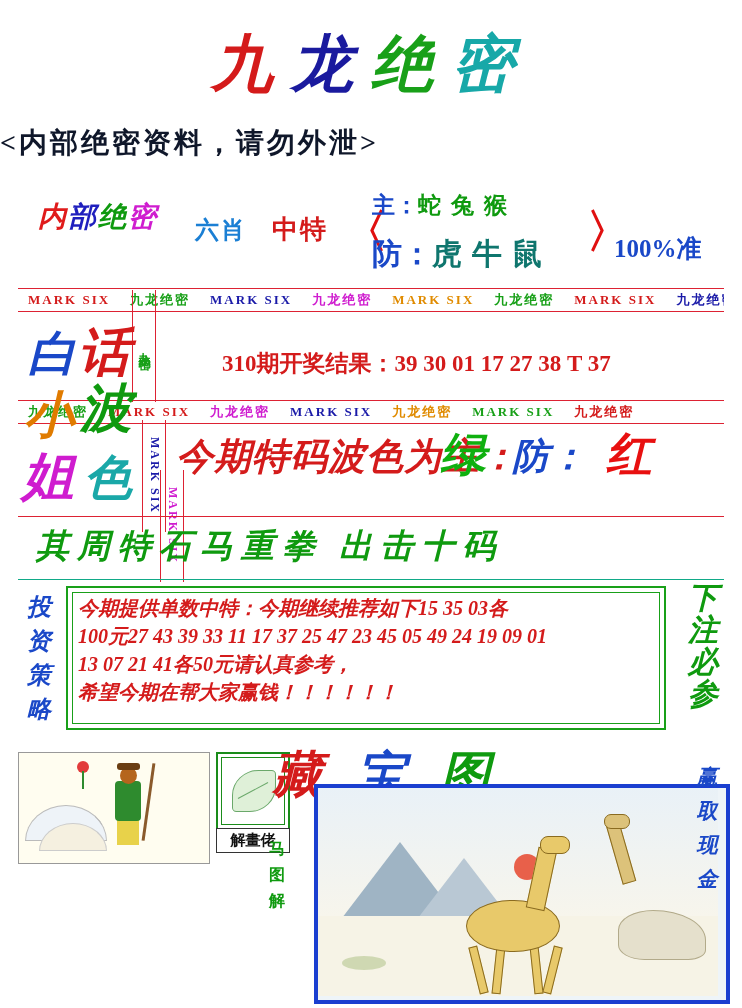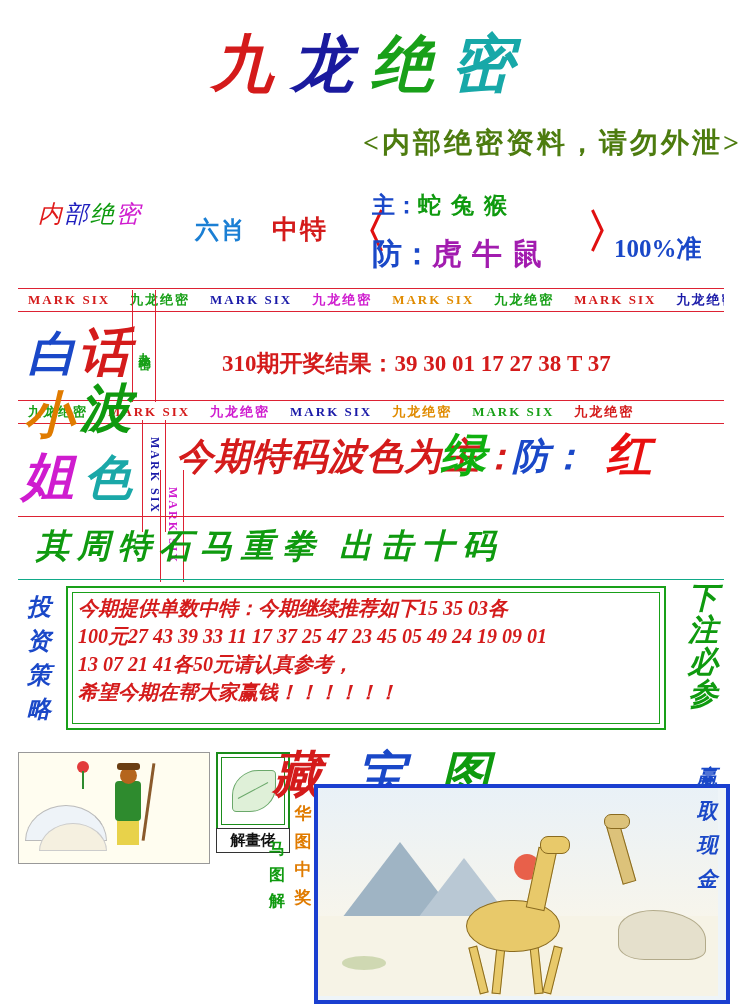--- a/index.html
+++ b/index.html
@@ -24,30 +24,30 @@
   .title-main .c2{color:#1a1a9e;}
   .title-main .c3{color:#18a018;}
   .title-main .c4{color:#17a8a8;}
 
   .issue{
     position:absolute;left:185px;top:86px;
     font-family:"Liberation Serif", serif;
     font-size:27px;font-weight:bold;color:#111;
   }
   .subtitle{
-    position:absolute;left:0;top:124px;width:742px;text-align:right;
-    font-family:"Liberation Serif", serif;
-    font-size:28px;font-weight:bold;color:#4d7c0f;letter-spacing:3px;
+    position:absolute;left:0;top:124px;width:742px;text-align:left;
+    font-family:"Liberation Serif", serif;
+    font-size:28px;font-weight:bold;color:#0f172a;letter-spacing:3px;
   }
 
   
   .secret-left{
     position:absolute;left:38px;top:198px;
     font-family:"Liberation Serif", serif;
-    font-size:24px;font-weight:normal;font-style:italic;letter-spacing:2px;
+    font-size:28px;font-weight:bold;font-style:italic;letter-spacing:2px;
     white-space:nowrap;
     text-align:right;
   }
   .secret-left .s1{color:#e01b1b;}
   .secret-left .s2{color:#1f1fbe;}
   .secret-left .s3{color:#0f9a0f;}
   .secret-left .s4{color:#cf1ccf;}
   .secret-small{
     position:absolute;left:195px;top:214px;
     font-family:"Liberation Serif", serif;
@@ -72,21 +72,21 @@
     font-size:23px;font-weight:bold;white-space:nowrap;
   }
   .fang-row{
     position:absolute;left:372px;top:234px;
     font-family:"Liberation Serif", serif;
     font-size:30px;font-weight:bold;white-space:nowrap;
   }
   .lbl-blue{color:#1a48c8;}
   .val-green{color:#0f9a0f;letter-spacing:10px;}
   .lbl-blue2{color:#1a48c8;}
-  .val-purple{color:#a21caf;letter-spacing:10px;}
+  .val-purple{color:#0f766e;letter-spacing:10px;}
   .pct{
     position:absolute;left:614px;top:232px;
     font-family:"Liberation Serif", serif;
     font-size:25px;font-weight:bold;color:#1a48c8;white-space:nowrap;
   }
 
   
   .band{
     position:absolute;left:18px;width:706px;height:22px;
     border-top:1px solid #d23;border-bottom:1px solid #d23;
@@ -411,16 +411,15 @@
     <div class="leg l4"></div>
     <div class="giraffe-body"></div>
     <div class="giraffe-neck"></div>
     <div class="giraffe-head"></div>
     <div class="giraffe2-neck"></div>
     <div class="giraffe2-head"></div>
     <div class="ph-bush"></div>
   </div>
 
   <div class="right-vert2">赢取现金</div>
-  <div class="left-vert2">华图中奖</div>
   <div class="left-vert3">马图解</div>
 
 </div>
 
 </body></html>

